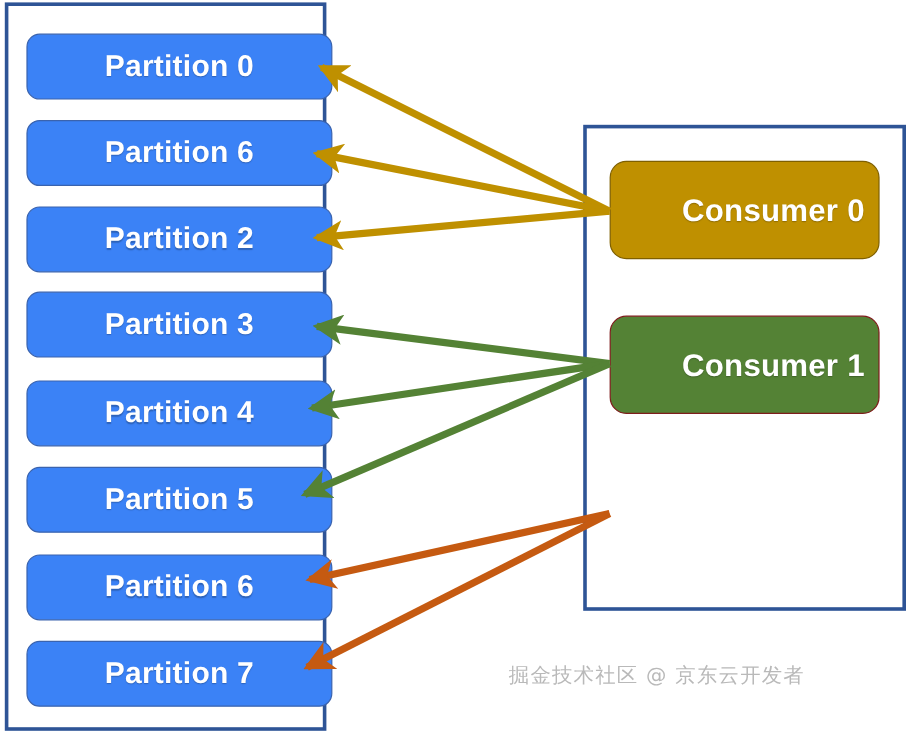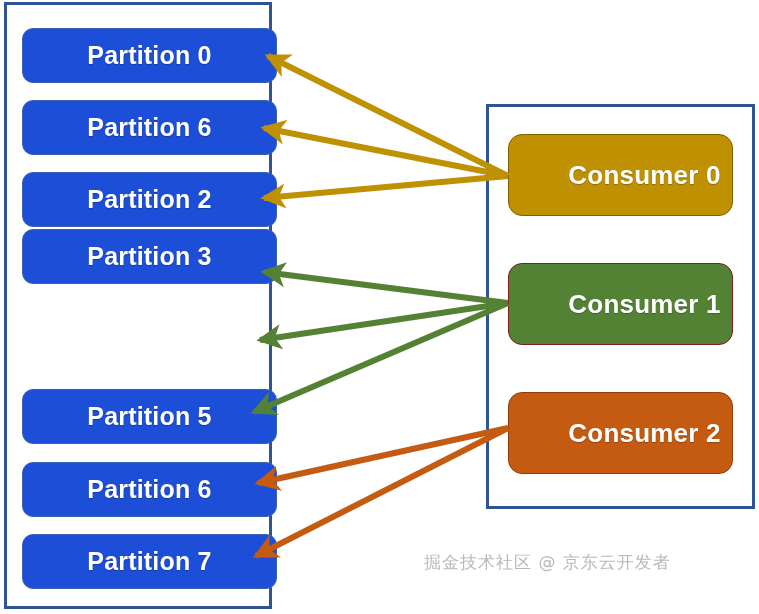--- a/index.html
+++ b/index.html
@@ -49,21 +49,21 @@
     box-sizing: border-box;
     color: #ffffff;
     font-weight: bold;
     letter-spacing: 0.2px;
     text-shadow: 0 1px 1px rgba(0,0,0,0.25);
   }
   .partition-node {
     left: 22px;
     width: 255px;
     height: 55px;
-    background: #1d4ed8;
+    background: #3b82f6;
     border: 1px solid #3A63AE;
     font-size: 25px;
   }
   .consumer-node {
     left: 508px;
     width: 225px;
     height: 82px;
     border-radius: 14px;
     font-size: 26px;
     padding-left: 48px;
@@ -104,41 +104,41 @@
 
   <div class="node partition-node" style="top:28px">
       <span>Partition 0</span>
     </div>
   <div class="node partition-node" style="top:100px">
       <span>Partition 6</span>
     </div>
   <div class="node partition-node" style="top:172px">
       <span>Partition 2</span>
     </div>
-  <div class="node partition-node" style="top:229px">
+  <div class="node partition-node" style="top:243px">
       <span>Partition 3</span>
+    </div>
+  <div class="node partition-node" style="top:317px">
+      <span>Partition 4</span>
     </div>
   <div class="node partition-node" style="top:389px">
       <span>Partition 5</span>
     </div>
   <div class="node partition-node" style="top:462px">
       <span>Partition 6</span>
     </div>
   <div class="node partition-node" style="top:534px">
       <span>Partition 7</span>
     </div>
 
   <div class="node consumer-node c-gold" style="top:134px">
       <span>Consumer 0</span>
     </div>
   <div class="node consumer-node c-green" style="top:263px">
       <span>Consumer 1</span>
-    </div>
-  <div class="node consumer-node c-orange" style="top:392px">
-      <span>Consumer 2</span>
     </div>
 
   <svg id="arrow-layer" viewBox="0 0 759 614">
     <defs>
       <marker id="head-gold" markerWidth="4.2" markerHeight="4.2" refX="3.6" refY="2.1" orient="auto" markerUnits="strokeWidth">
         <path d="M0,0 L4.2,2.1 L0,4.2 L1.1,2.1 Z" fill="#BF9000"></path>
       </marker>
       <marker id="head-green" markerWidth="4.2" markerHeight="4.2" refX="3.6" refY="2.1" orient="auto" markerUnits="strokeWidth">
         <path d="M0,0 L4.2,2.1 L0,4.2 L1.1,2.1 Z" fill="#548235"></path>
       </marker>

